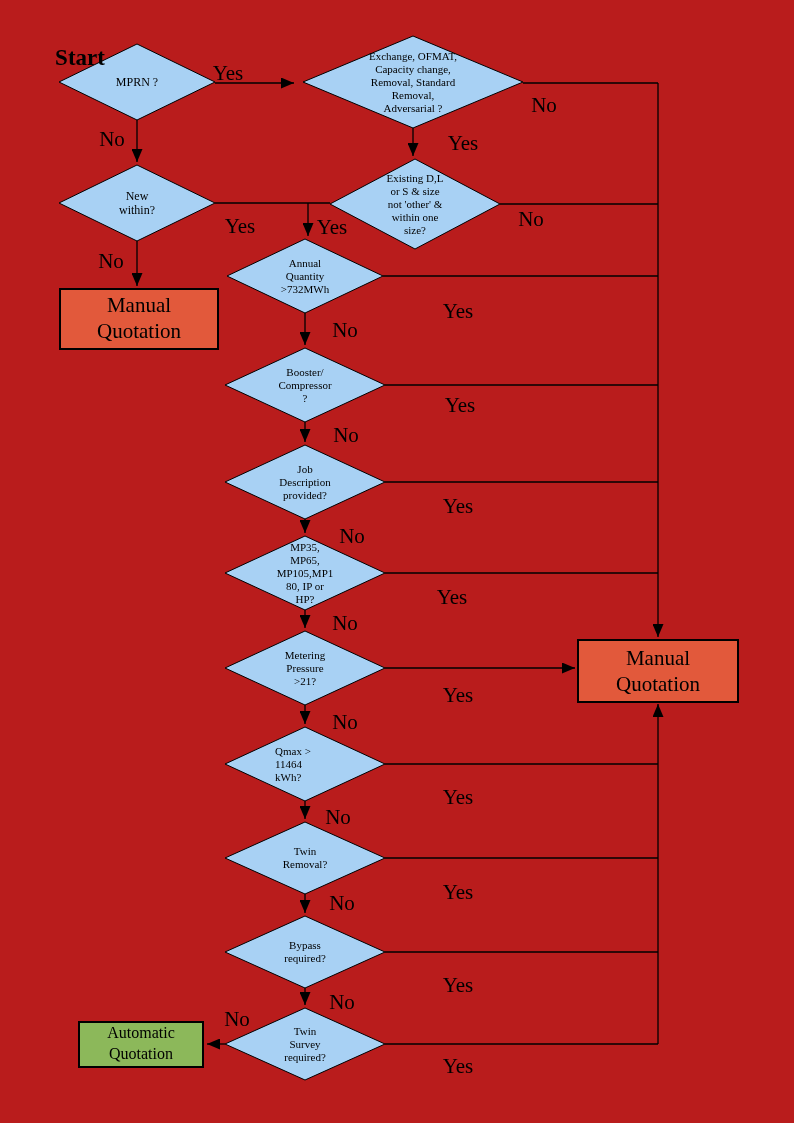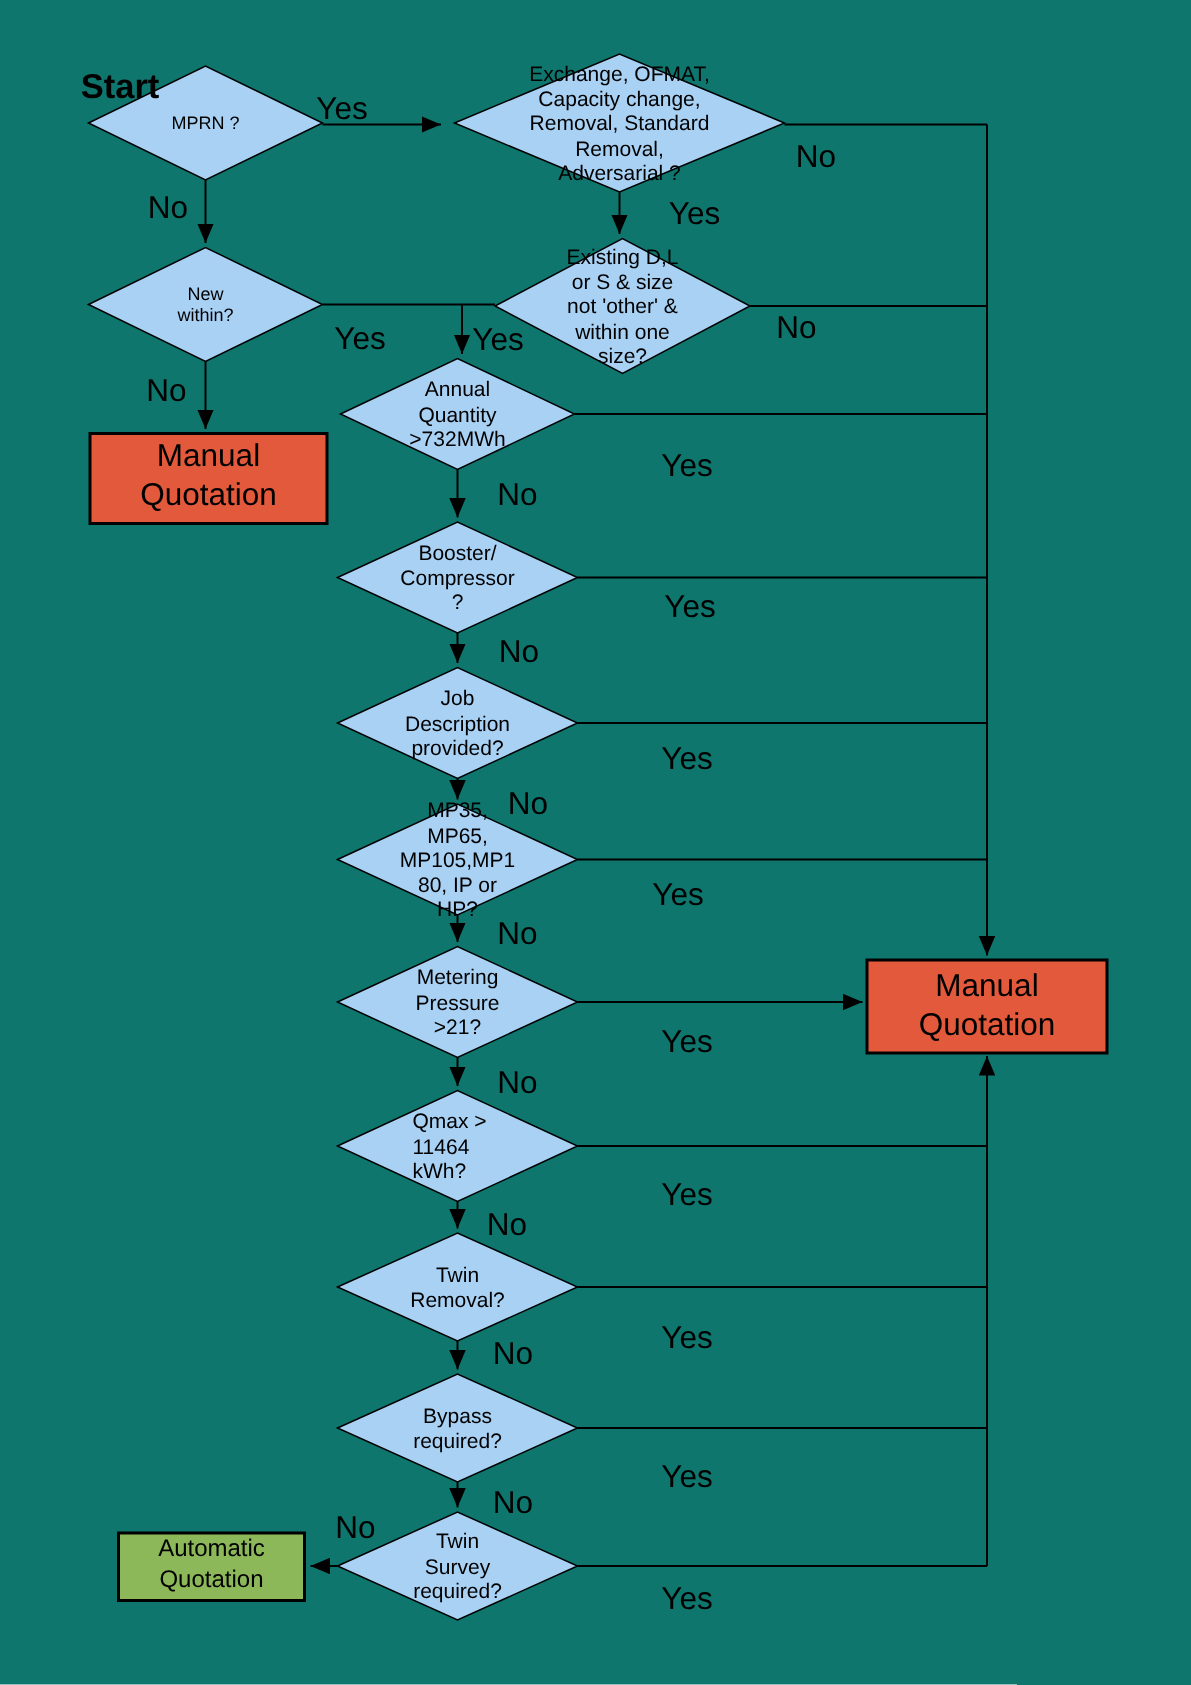--- a/index.html
+++ b/index.html
@@ -1,28 +1,28 @@
 <!DOCTYPE html>
 <html style="--decision-fill: #A8D1F4; --manual-fill: #E2593B; --automatic-fill: #8CB85A; --line: #000000;"><head>
 <meta charset="utf-8">
 <style>
   html,body { margin:0; padding:0; background:#ffffff; }
   .canvas {
-    position:relative; width:794px; height:1123px; background:#0f766e;
-    font-family:Liberation Sans, sans-serif; color:#000; overflow:hidden;
+    position:relative; width:794px; height:1123px; background:#b91c1c;
+    font-family:Liberation Serif, serif; color:#000; overflow:hidden;
   }
   svg.flow { position:absolute; left:0; top:0; }
   .decision { fill:var(--decision-fill,#A8D1F4); stroke:#000; stroke-width:1; }
   .terminal-manual { fill:var(--manual-fill,#E2593B); stroke:#000; stroke-width:2; }
   .terminal-auto { fill:var(--automatic-fill,#8CB85A); stroke:#000; stroke-width:2; }
   .edge { stroke:var(--line,#000); stroke-width:1.3; fill:none; }
   #ah path { fill:var(--line,#000); }
   .lbl { position:absolute; transform:translate(-50%,-50%); text-align:center;
          white-space:pre-line; line-height:1.18; }
-  .node-label { font-size:14px; }
+  .node-label { font-size:11px; }
   .node-label.lg { font-size:12px; }
   .align-left { text-align:left; }
   .edge-label { font-size:21px; line-height:1; white-space:nowrap; }
   .start-label { font-size:23px; font-weight:bold; white-space:nowrap; }
   .term-label { font-size:21px; line-height:1.24; }
   .term-label.sm { font-size:16px; line-height:1.3; }
 </style>
 </head>
 <body>
 

